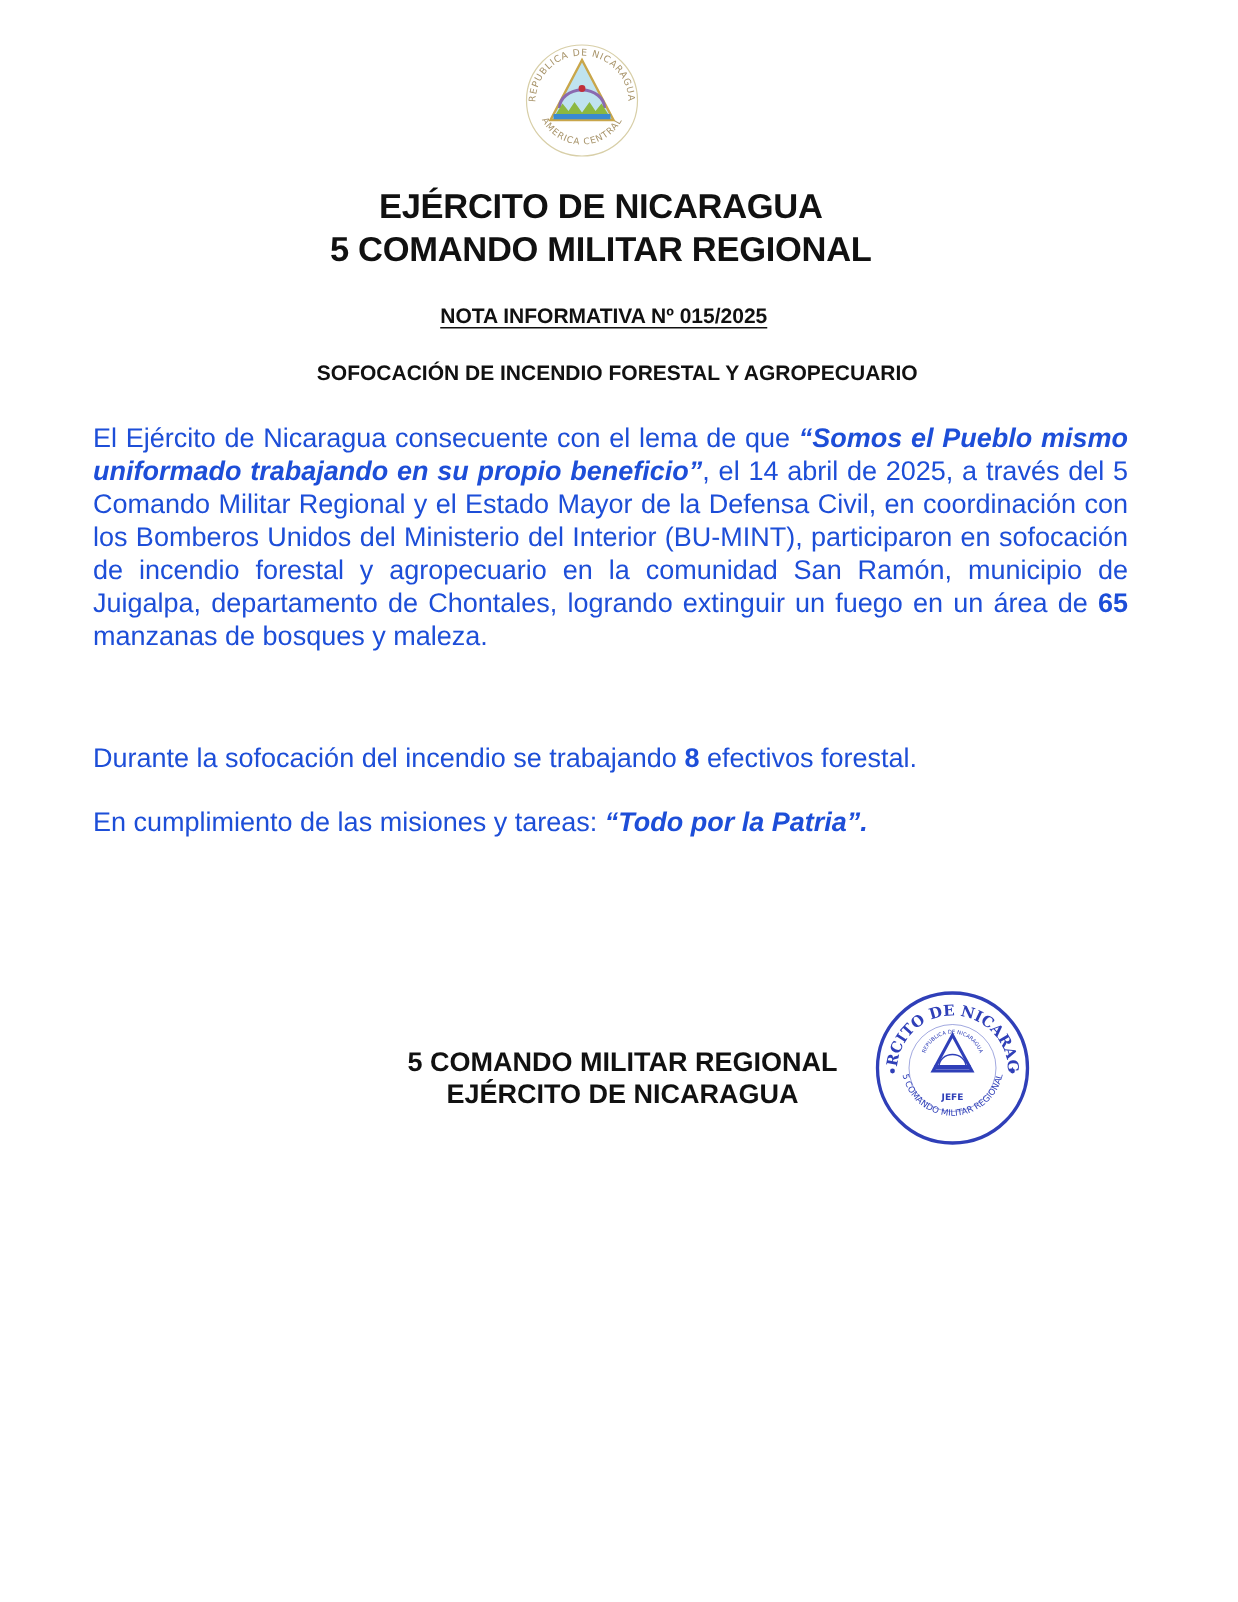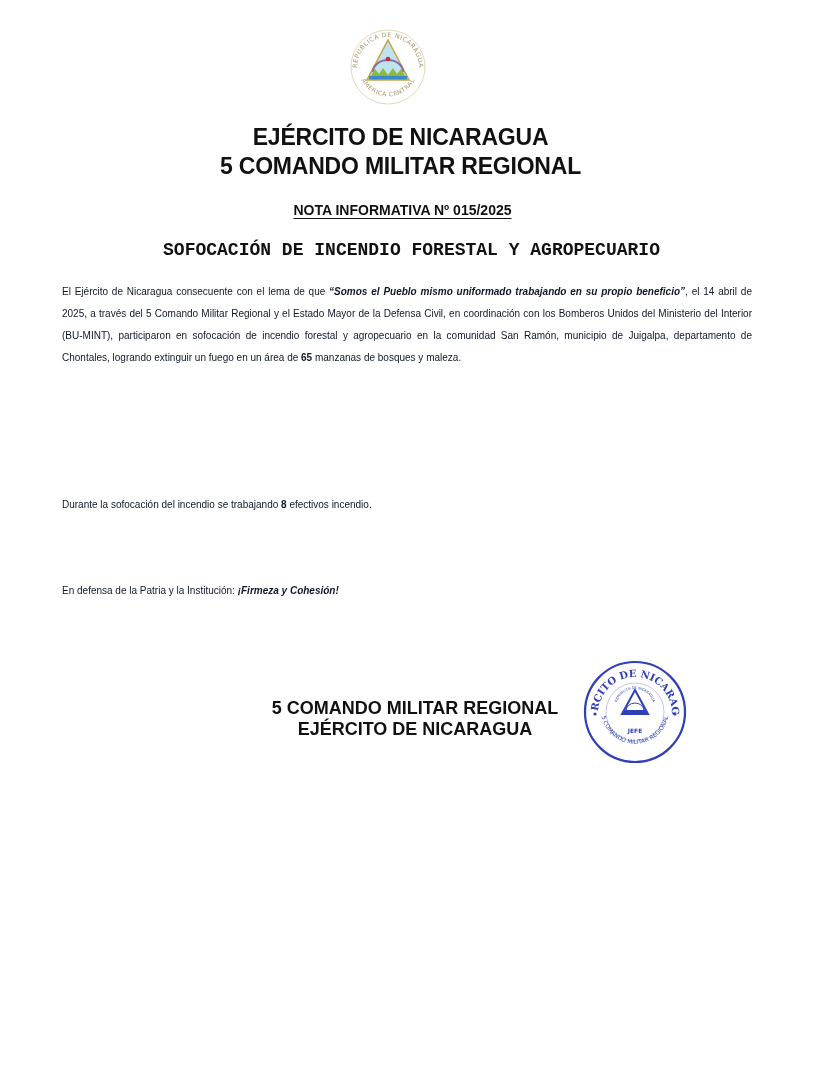--- a/index.html
+++ b/index.html
@@ -12,23 +12,23 @@
     .coat { position: absolute; left: 345px; top: 28px; width: 86px; height: 78px; }
 
     .title { position: absolute; left: 0; width: 825px; text-align: center; font-weight: bold;
       font-size: 23px; letter-spacing: -0.2px; color: #111; line-height: 29px; }
     .title.l1 { top: 123px; left: -12px; }
     .title.l2 { top: 152px; left: -12px; }
 
     .nota { position: absolute; top: 202px; left: 0; width: 805px; text-align: center;
       font-weight: bold; font-size: 14px; text-decoration: underline; text-underline-offset: 3px; }
     .subject { position: absolute; top: 240px; left: 0; width: 823px; text-align: center;
-      font-weight: bold; font-size: 18px; font-family: Liberation Mono, monospace; }
+      font-weight: bold; font-size: 14px; }
 
-    .body { position: absolute; left: 62px; width: 690px; font-size: 10px; line-height: 22px; color: #0f172a; }
+    .body { position: absolute; left: 62px; width: 690px; font-size: 18px; line-height: 22px; color: #1d4ed8; }
     .p1 { top: 281px; text-align: justify; }
     .p2 { top: 430px; text-align: justify; }
     .p3 { top: 494px; }
     .p4 { top: 537px; }
     .p5 { top: 580px; }
     .p6 { top: 623px; text-align: justify; }
     .bi { font-weight: bold; font-style: italic; }
     .b { font-weight: bold; }
 
     .sig { position: absolute; left: 235px; width: 360px; text-align: center; font-weight: bold; font-size: 18px; line-height: 21px; }
@@ -66,27 +66,27 @@
 
   <div class="nota">NOTA INFORMATIVA Nº 015/2025</div>
   <div class="subject">SOFOCACIÓN DE INCENDIO FORESTAL Y AGROPECUARIO</div>
 
   <div class="body p1">
     <span>El Ejército de Nicaragua consecuente con el lema de que </span><span class="bi">“Somos el Pueblo mismo uniformado trabajando en su propio beneficio”</span><span>, el 14 abril de 2025, a través del 5 Comando Militar Regional y el Estado Mayor de la Defensa Civil, en coordinación con los Bomberos Unidos del Ministerio del Interior (BU-MINT), participaron en sofocación de incendio forestal y agropecuario en la comunidad San Ramón, municipio de Juigalpa, departamento de Chontales, logrando extinguir un fuego en un área de </span><span class="b">65</span><span> manzanas de bosques y maleza.</span>
   </div>
 
 
   <div class="body p3">
-    <span>Durante la sofocación del incendio se trabajando </span><span class="b">8</span><span> efectivos incendio.</span>
+    <span>Durante la sofocación del incendio se trabajando </span><span class="b">8</span><span> efectivos forestal.</span>
   </div>
 
+  <div class="body p4">
+    <span>En cumplimiento de las misiones y tareas: </span><span class="bi">“Todo por la Patria”.</span>
+  </div>
 
-  <div class="body p5">
-    <span>En defensa de la Patria y la Institución: </span><span class="bi">¡Firmeza y Cohesión!</span>
-  </div>
 
 
   <div class="sig l1">5 COMANDO MILITAR REGIONAL</div>
   <div class="sig l2">EJÉRCITO DE NICARAGUA</div>
 
   <svg class="stamp" viewBox="0 0 106 108">
     <defs>
       <path id="sTop" d="M 16 56 A 37 37 0 0 1 90 56"></path>
       <path id="sBot" d="M 20 60 A 34 34 0 0 0 86 60"></path>
       <path id="sIn" d="M 34 50 A 19 19 0 0 1 72 50"></path>

